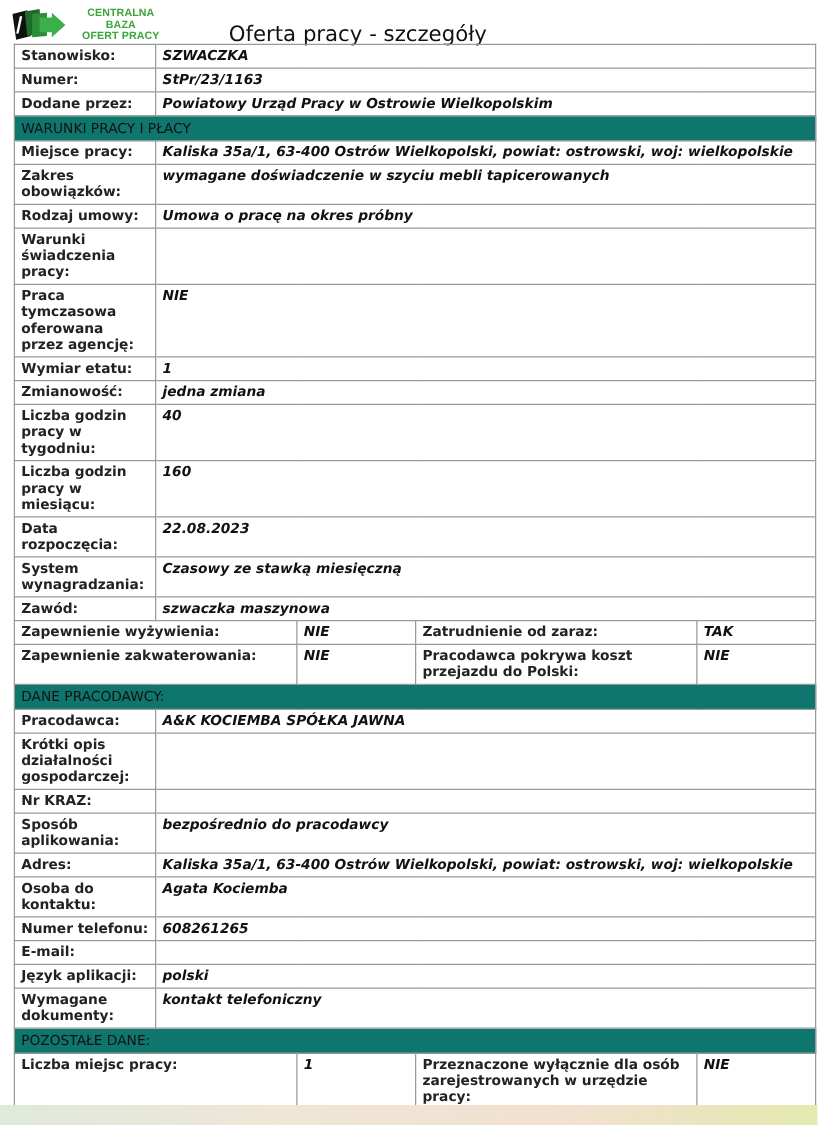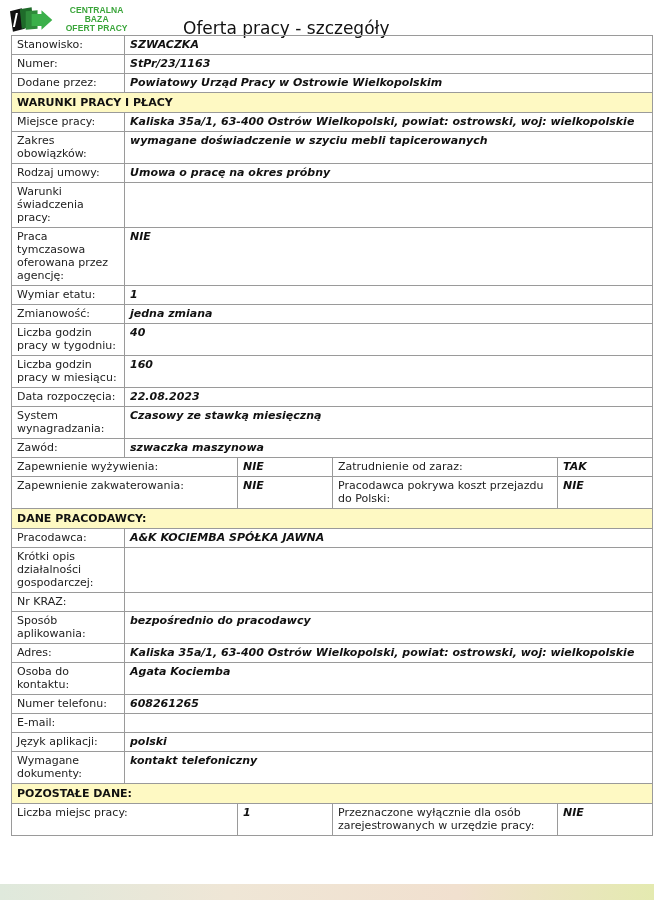--- a/index.html
+++ b/index.html
@@ -18,24 +18,24 @@
     table.offer {
       position: absolute; left: 11px; top: 35px; width: 641px;
       border-collapse: collapse; table-layout: fixed;
       font-size: 11px; line-height: 13px;
     }
     table.offer td {
       border: 1px solid #9a9a9a;
       padding: 2px 5px 3px 5px;
       vertical-align: top;
     }
-    td.lbl { color: #222; font-weight: normal; }
+    td.lbl { color: #222; font-weight: bold; }
     td.val { font-weight: bold; color: #111; font-style: italic; }
     tr.section td {
-      background: #fef9c3; font-weight: bold; color: #111;
+      background: #0f766e; font-weight: normal; color: #111;
       padding-top: 3px; padding-bottom: 3px;
     }
     .bottom-bar {
       position: absolute; left: 0; top: 884px; width: 654px; height: 16px;
       background: linear-gradient(90deg, #dfe9dc 0%, #efe6d6 35%, #f1e0cf 70%, #e4eab0 100%);
     }
   </style>
 </head>
 <body>
 

